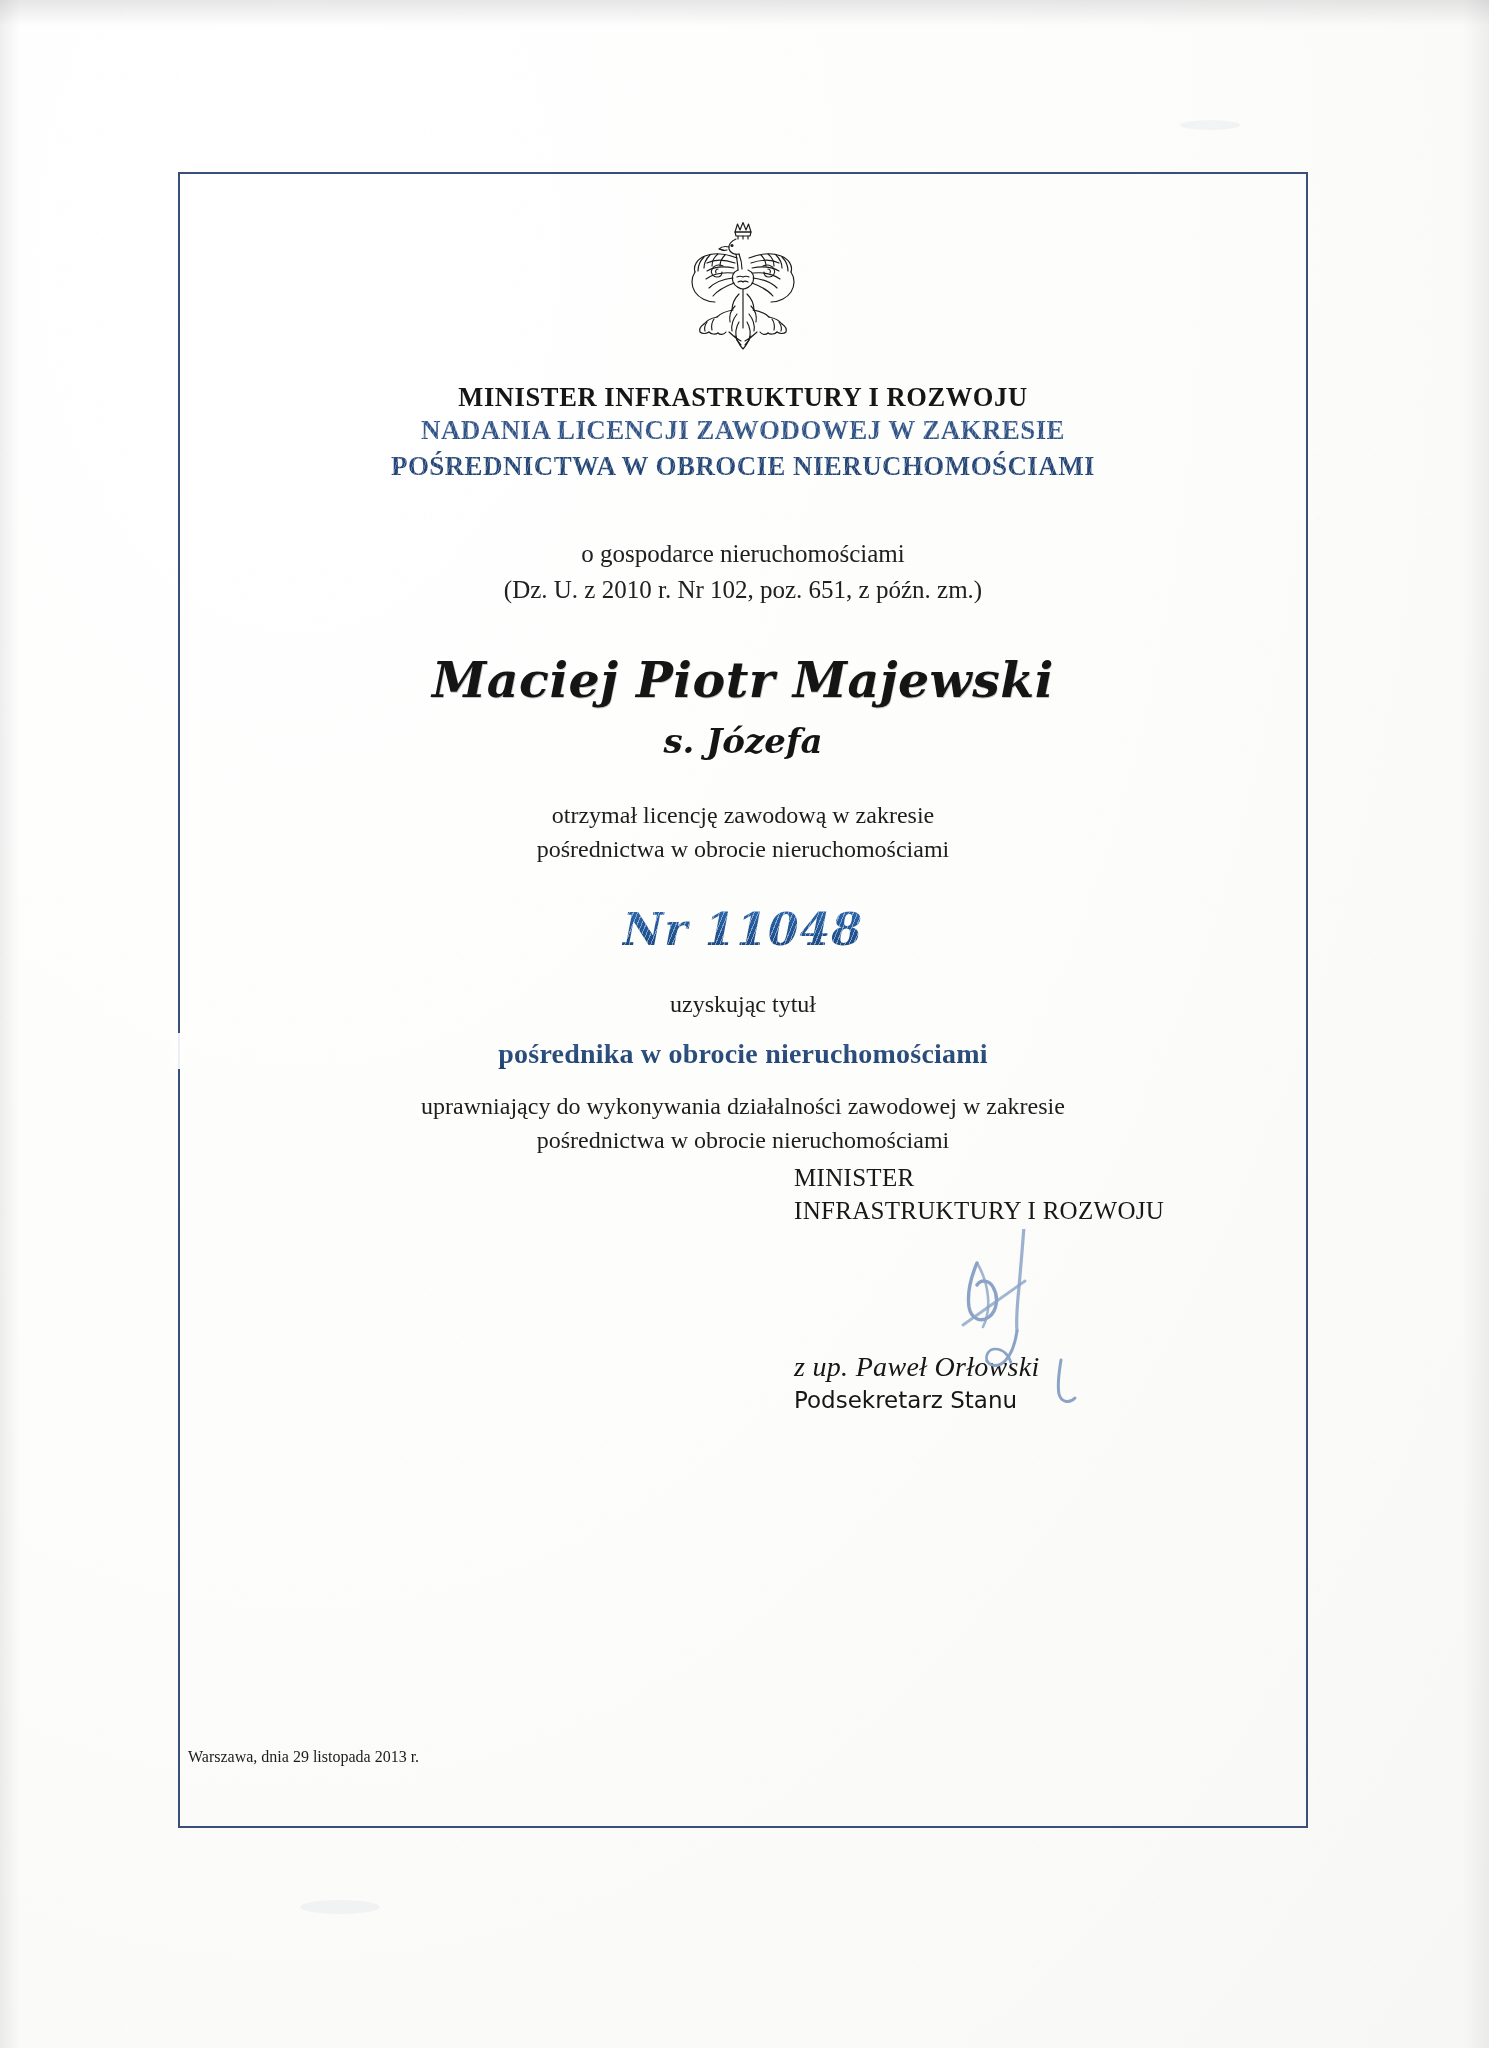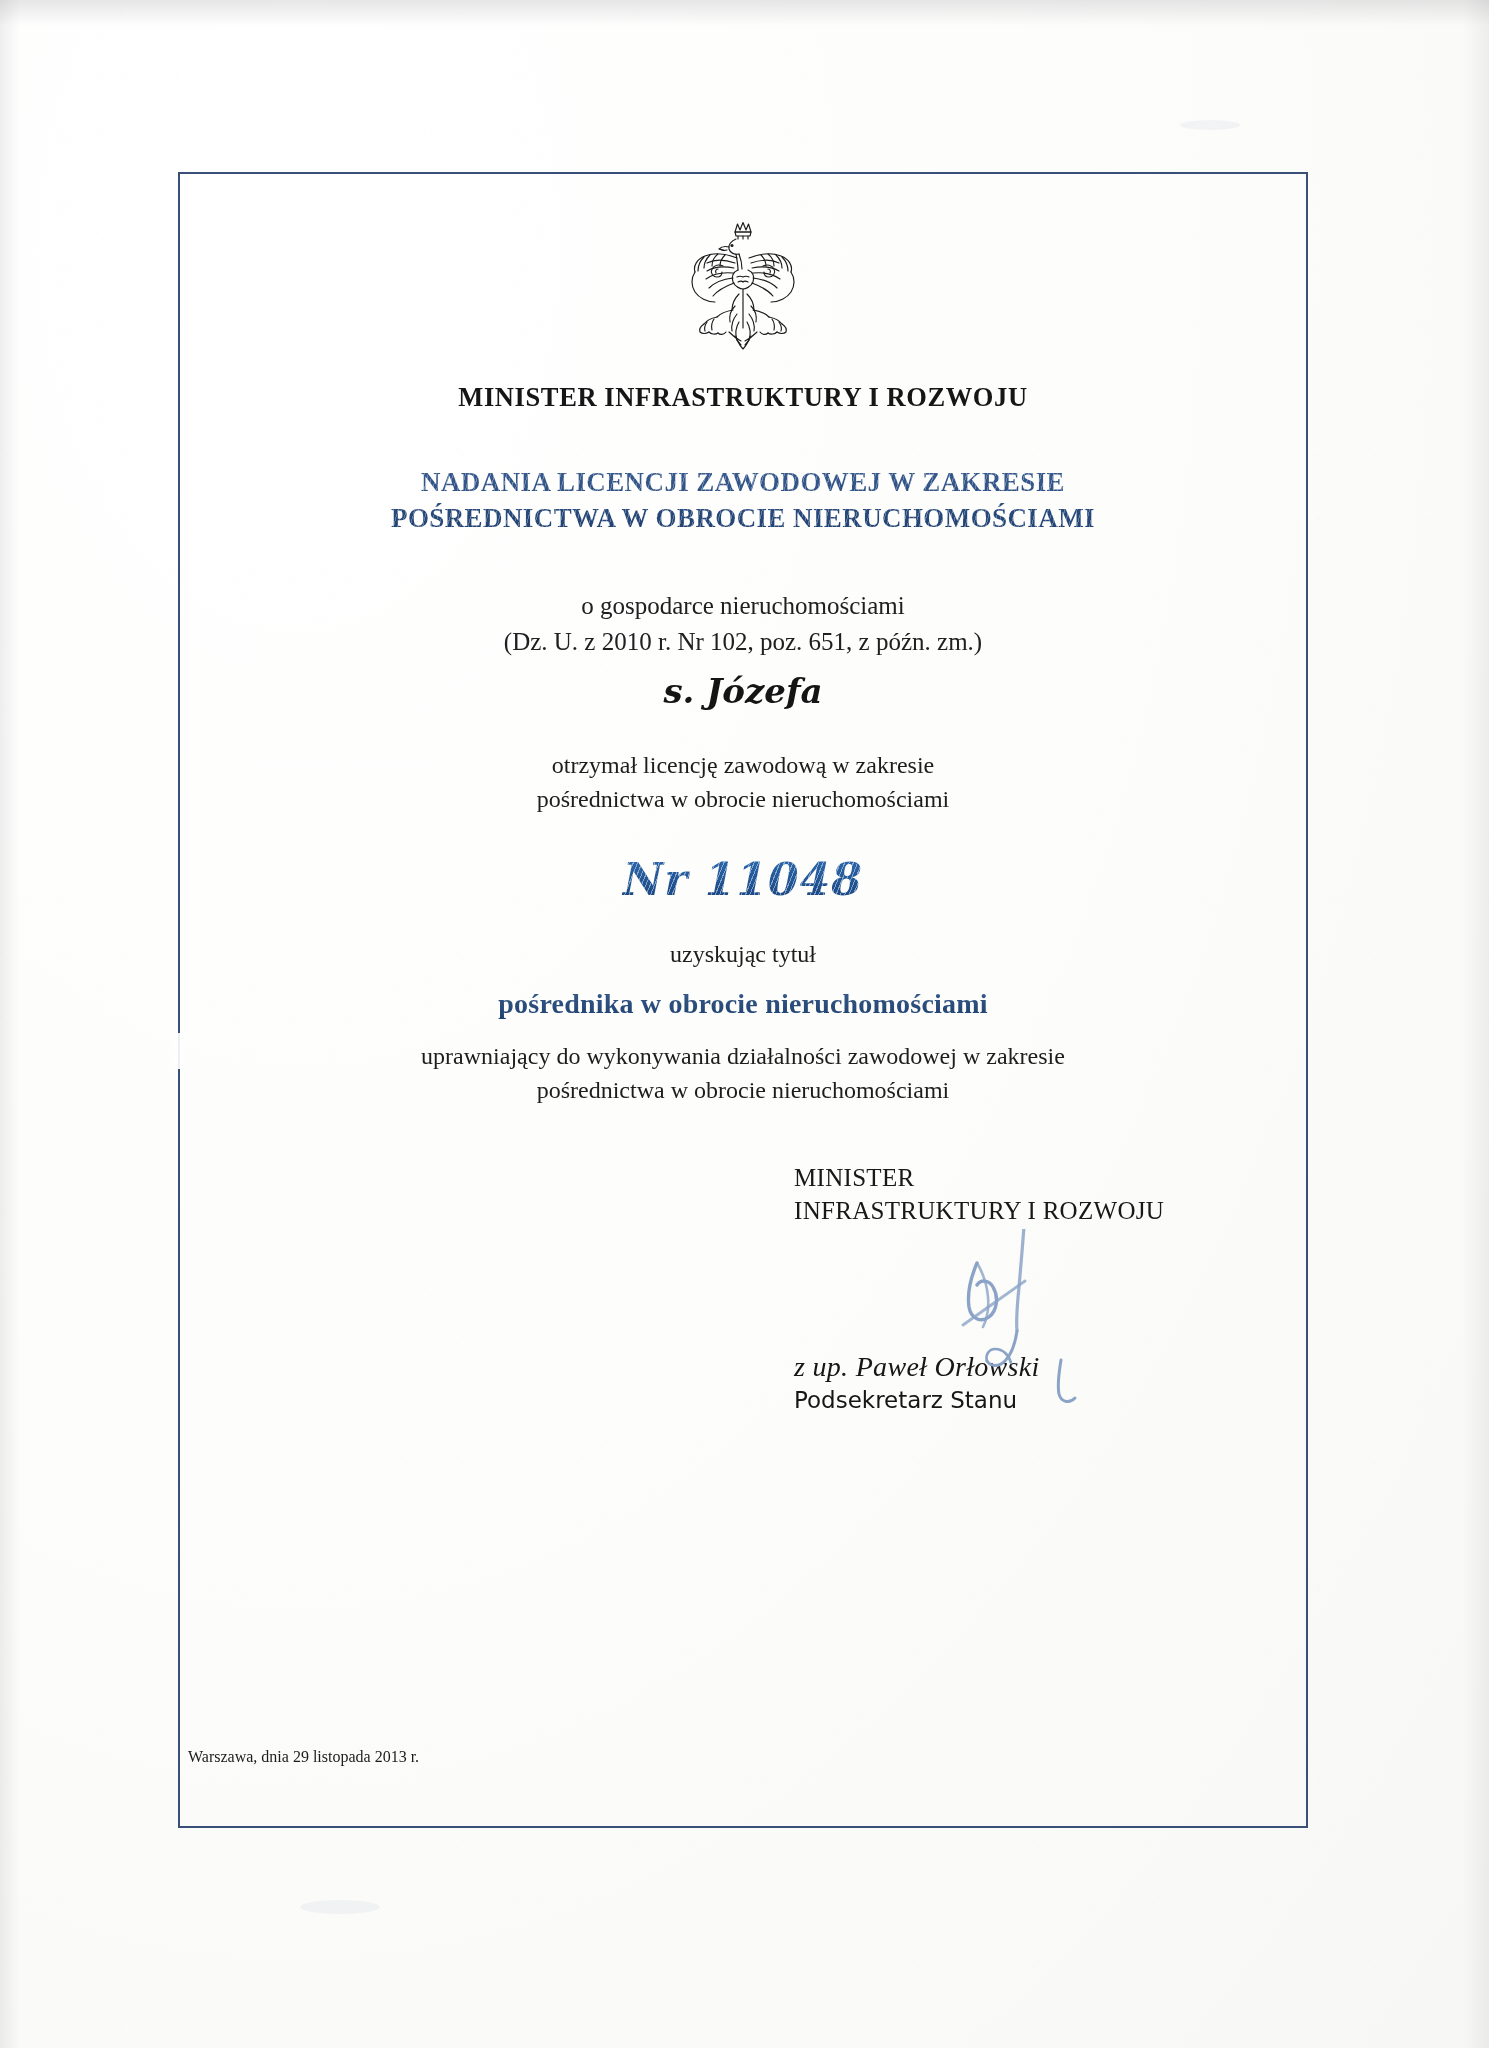--- a/index.html
+++ b/index.html
@@ -119,21 +119,20 @@
       repeating-linear-gradient(118deg, rgba(255,255,255,.55) 0 2px, rgba(255,255,255,0) 2px 5px),
       repeating-linear-gradient(32deg, rgba(255,255,255,.38) 0 2px, rgba(255,255,255,0) 2px 6px),
       linear-gradient(180deg, #2c63a8 0%, #1a4684 45%, #2a5c9c 100%);
     -webkit-background-clip: text;
     background-clip: text;
     color: transparent;
     text-shadow: 1px 1px 0 rgba(160,175,200,.25);
   }
 
   .subtitle {
-    margin-top: 52px;
     font-weight: bold;
     font-size: 27px;
     line-height: 1.32;
     letter-spacing: .4px;
     color: #2a4b7c;
     background-image:
       repeating-linear-gradient(105deg, rgba(255,255,255,.30) 0 1px, rgba(255,255,255,0) 1px 4px),
       linear-gradient(180deg, #3a5d91 0%, #1f406f 100%);
     -webkit-background-clip: text;
     background-clip: text;
@@ -384,20 +383,21 @@
       <div class="subtitle">
         <div>NADANIA LICENCJI ZAWODOWEJ W ZAKRESIE</div>
         <div>POŚREDNICTWA W OBROCIE NIERUCHOMOŚCIAMI</div>
       </div>
 
       <div class="legal-basis">
         <div>o gospodarce nieruchomościami</div>
         <div>(Dz. U. z 2010 r. Nr 102, poz. 651, z późn. zm.)</div>
       </div>
 
+      <div class="holder-name">Maciej Piotr Majewski</div>
 
       <div class="holder-father">s. Józefa</div>
 
       <div class="received-text">
         <div>otrzymał licencję zawodową w zakresie</div>
         <div>pośrednictwa w obrocie nieruchomościami</div>
       </div>
 
       <div class="license-number">Nr 11048</div>
 

